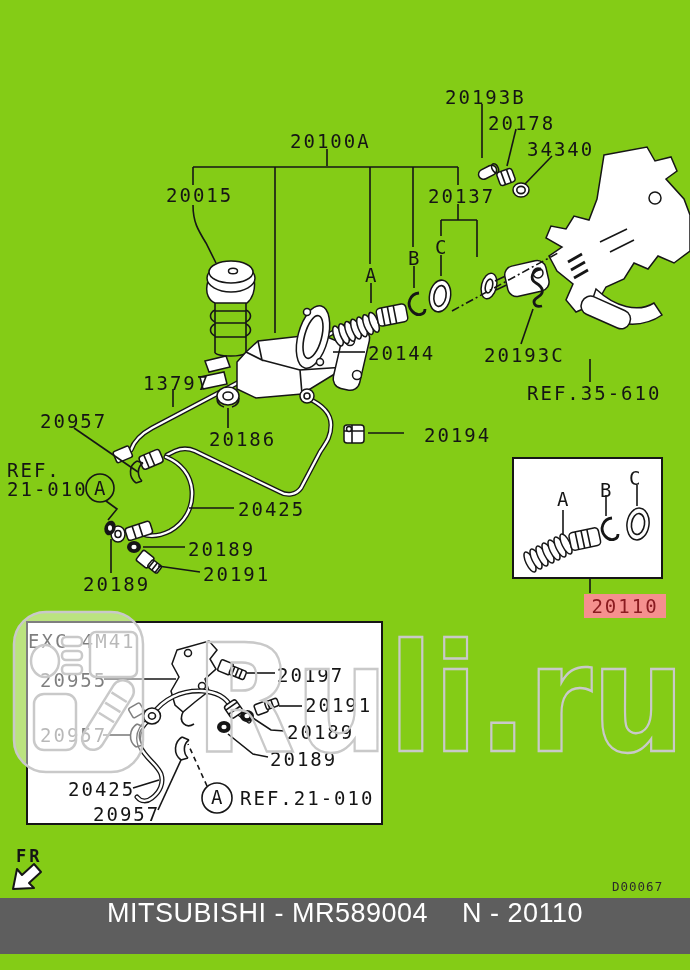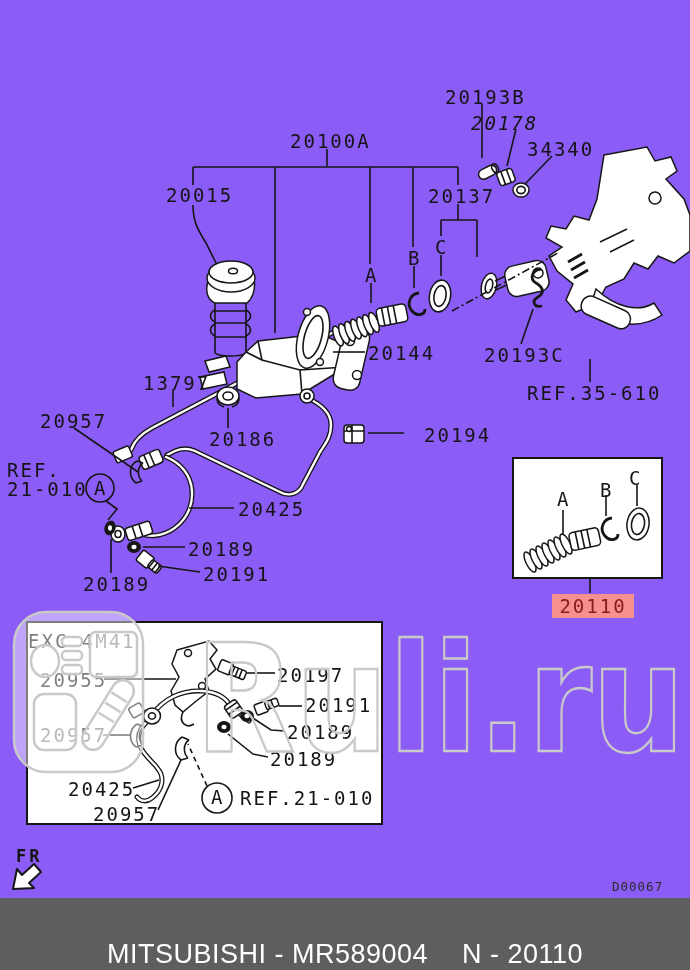--- a/index.html
+++ b/index.html
@@ -1,29 +1,29 @@
 <!DOCTYPE html>
 <html><head>
 <meta charset="utf-8">
 <style>
   html,body{margin:0;padding:0;background:#ffffff;}
-  #stage{position:relative;width:690px;height:970px;background:#8b5cf6;overflow:hidden;
+  #stage{position:relative;width:690px;height:970px;background:#84cc16;overflow:hidden;
          font-family:"DejaVu Sans Mono",monospace;}
   .layer{position:absolute;left:0;top:0;}
   svg{display:block;}
   
   .plabel{position:absolute;font:19px "DejaVu Sans Mono",monospace;letter-spacing:2px;
           color:#151515;white-space:pre;line-height:1;}
   .plabel.small{font-size:12.5px;letter-spacing:1px;color:#2b2b2b;}
   .plabel.fr{font-size:17px;letter-spacing:3px;font-weight:bold;}
   .plabel.highlight{width:82px;height:24px;display:flex;align-items:center;justify-content:center;
           letter-spacing:2px;}
   
-  #footer{position:absolute;left:0;top:898px;width:690px;height:72px;
-          display:flex;align-items:flex-end;justify-content:center;gap:34px;
+  #footer{position:absolute;left:0;top:898px;width:690px;height:56px;
+          display:flex;align-items:flex-start;justify-content:center;gap:34px;
           font-family:"Liberation Sans",sans-serif;font-size:27px;letter-spacing:.5px;color:#ffffff;}
   
   .ln{stroke:#161616;stroke-width:1.6;fill:none;}
   .part{stroke:#161616;stroke-width:1.5;fill:#ffffff;}
   .thick{stroke:#161616;stroke-width:2.8;fill:none;}
   .pipeO{stroke:#161616;stroke-width:5;fill:none;stroke-linecap:round;}
   .pipeI{stroke:#ffffff;stroke-width:2.4;fill:none;stroke-linecap:round;}
   .dark{fill:#161616;stroke:none;}
   .wm{pointer-events:none;}
 </style>
@@ -312,21 +312,21 @@
     <circle class="ln" cx="100" cy="488" r="14" fill="#ffffff"></circle>
     <circle class="ln" cx="217" cy="798" r="15" fill="#ffffff"></circle>
 
     <g>
       <path d="M13,889 L17,869 L22,875 L34,864 L41,872 L29,883 L34,888 Z" fill="#ffffff" stroke="#161616" stroke-width="2" stroke-linejoin="round"></path>
     </g>
   </svg>
 
   <div class="layer" id="labels">
       <div class="plabel" style="left: 445px; top: 88px;">20193B</div>
-      <div class="plabel" style="left: 471px; top: 114px; font-style: italic;">20178</div>
+      <div class="plabel" style="left: 488px; top: 114px;">20178</div>
       <div class="plabel" style="left: 527px; top: 140px;">34340</div>
       <div class="plabel" style="left: 290px; top: 132px;">20100A</div>
       <div class="plabel" style="left: 166px; top: 186px;">20015</div>
       <div class="plabel" style="left: 428px; top: 187px;">20137</div>
       <div class="plabel" style="left: 365px; top: 266px;">A</div>
       <div class="plabel" style="left: 408px; top: 249px;">B</div>
       <div class="plabel" style="left: 435px; top: 238px;">C</div>
       <div class="plabel" style="left: 368px; top: 344px;">20144</div>
       <div class="plabel" style="left: 484px; top: 346px;">20193C</div>
       <div class="plabel" style="left: 527px; top: 384px;">REF.35-610</div>
@@ -337,21 +337,21 @@
       <div class="plabel" style="left: 7px; top: 461px;">REF.</div>
       <div class="plabel" style="left: 7px; top: 480px;">21-010</div>
       <div class="plabel" style="left: 94px; top: 479px;">A</div>
       <div class="plabel" style="left: 238px; top: 500px;">20425</div>
       <div class="plabel" style="left: 188px; top: 540px;">20189</div>
       <div class="plabel" style="left: 203px; top: 565px;">20191</div>
       <div class="plabel" style="left: 83px; top: 575px;">20189</div>
       <div class="plabel" style="left: 557px; top: 490px;">A</div>
       <div class="plabel" style="left: 600px; top: 481px;">B</div>
       <div class="plabel" style="left: 629px; top: 469px;">C</div>
-      <div class="plabel highlight" style="left: 552px; top: 594px; background: rgb(245, 144, 142); color: rgb(139, 27, 32);">20110</div>
+      <div class="plabel highlight" style="left: 584px; top: 594px; background: rgb(245, 144, 142); color: rgb(139, 27, 32);">20110</div>
       <div class="plabel" style="left: 28px; top: 632px;">EXC 4M41</div>
       <div class="plabel" style="left: 40px; top: 671px; text-align: center;">20955</div>
       <div class="plabel" style="left: 277px; top: 666px;">20197</div>
       <div class="plabel" style="left: 305px; top: 696px;">20191</div>
       <div class="plabel" style="left: 287px; top: 723px;">20189</div>
       <div class="plabel" style="left: 270px; top: 750px;">20189</div>
       <div class="plabel" style="left: 40px; top: 726px;">20957</div>
       <div class="plabel" style="left: 68px; top: 780px;">20425</div>
       <div class="plabel" style="left: 93px; top: 805px;">20957</div>
       <div class="plabel" style="left: 211px; top: 788px;">A</div>

